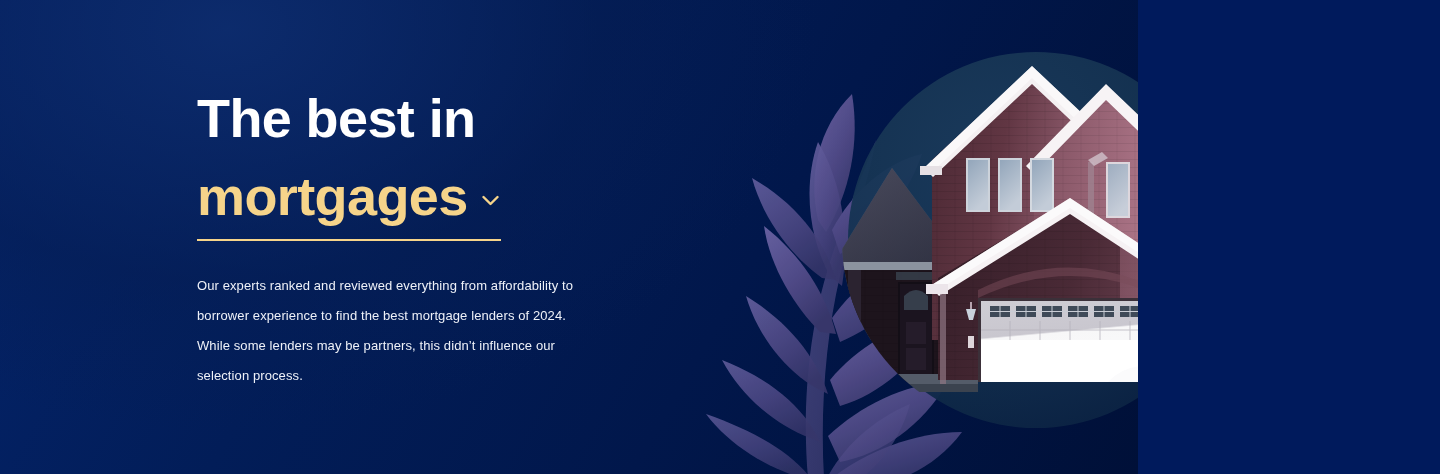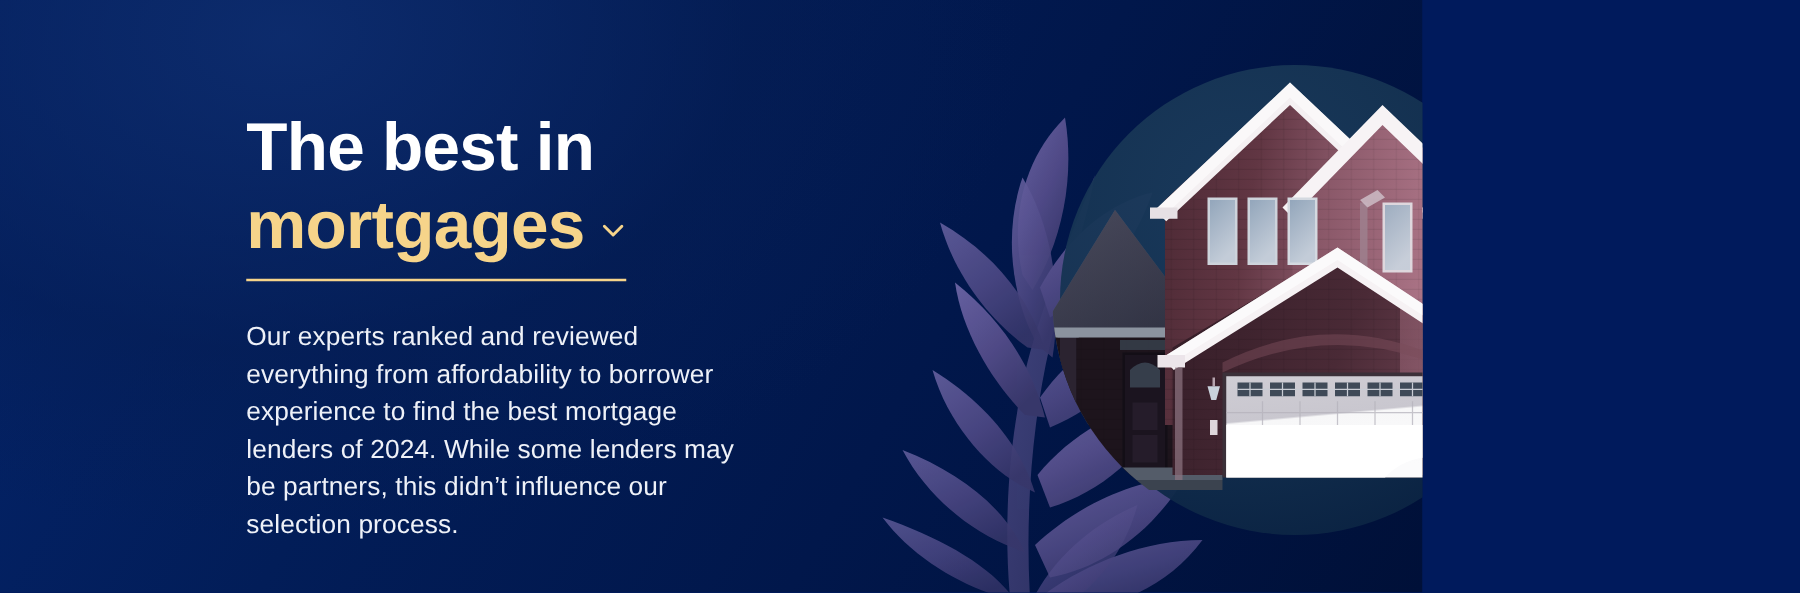--- a/index.html
+++ b/index.html
@@ -72,21 +72,21 @@
     font-weight:700;
     line-height:1.12;
     letter-spacing:-0.6px;
     color:#ffffff;
     white-space:nowrap;
   }
   .headline-accent-row {
     display:flex;
     align-items:center;
     gap:14px;
-    margin-top:2px;
+    margin-top:18px;
     text-align:center;
   }
   .headline-accent {
     font-size:54px;
     font-weight:700;
     line-height:1.12;
     letter-spacing:-0.6px;
     color:#f6d48a;
     white-space:nowrap;
   }
@@ -102,21 +102,21 @@
   .accent-rule {
     margin-top:12px;
     width:304px;
     height:2px;
     background:#f6d48a;
   }
 
   .blurb {
     margin-top:30px;
     width:400px;
-    font-size:21px;
+    font-size:13px;
     line-height:30px;
     color:#eef1f8;
     font-weight:400;
     letter-spacing:0.1px;
   }
 </style>
 </head>
 <body>
 
 <div class="hero">

